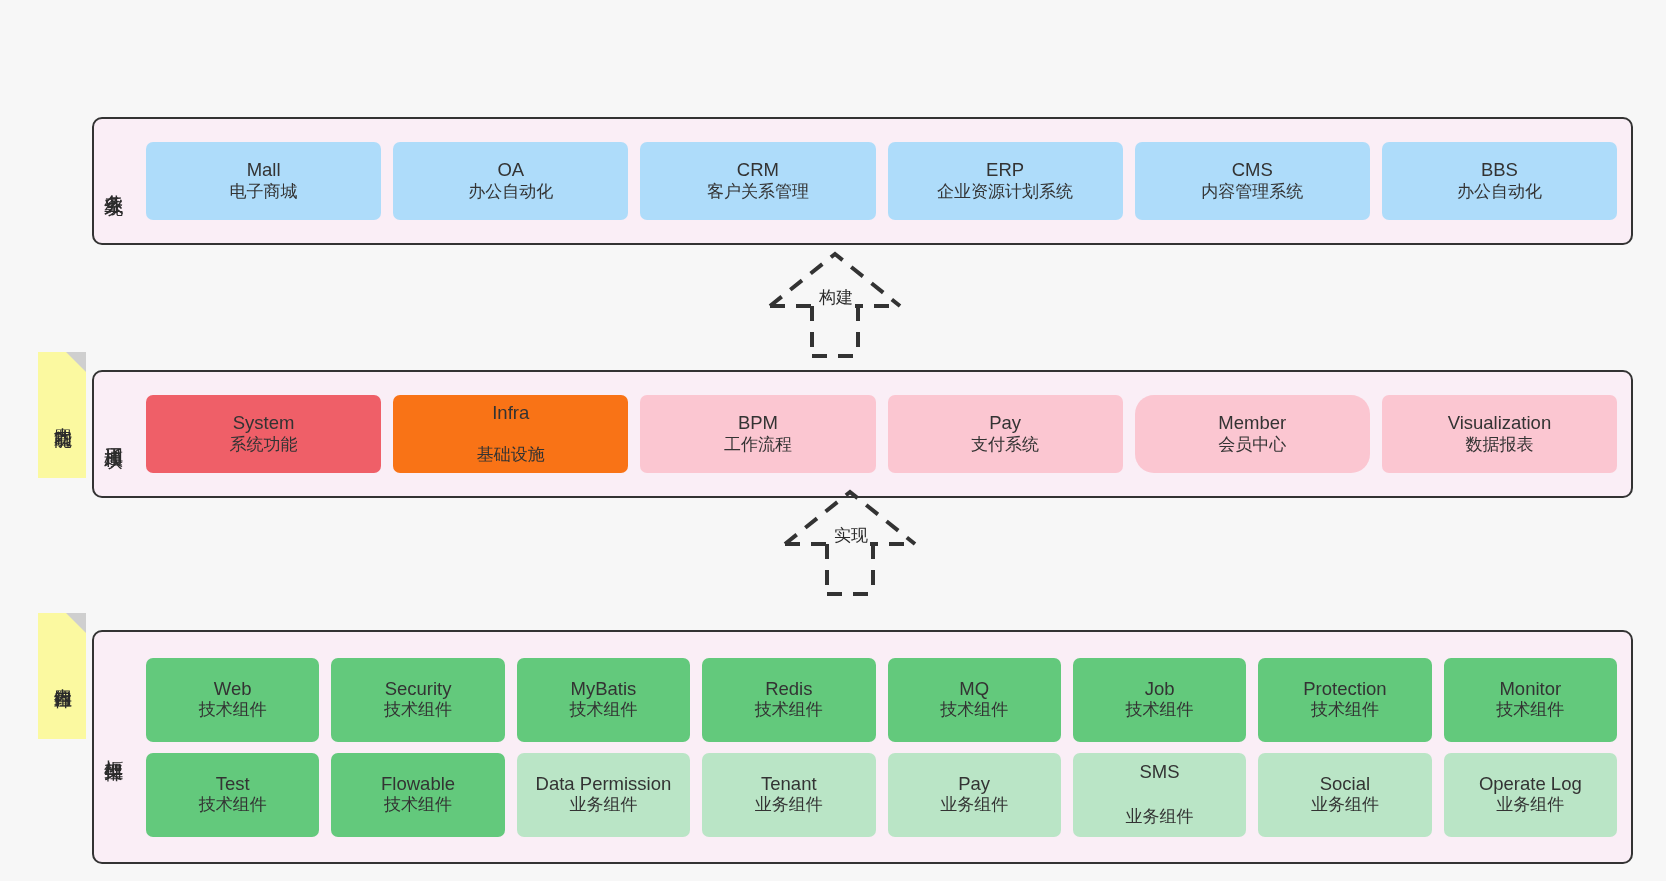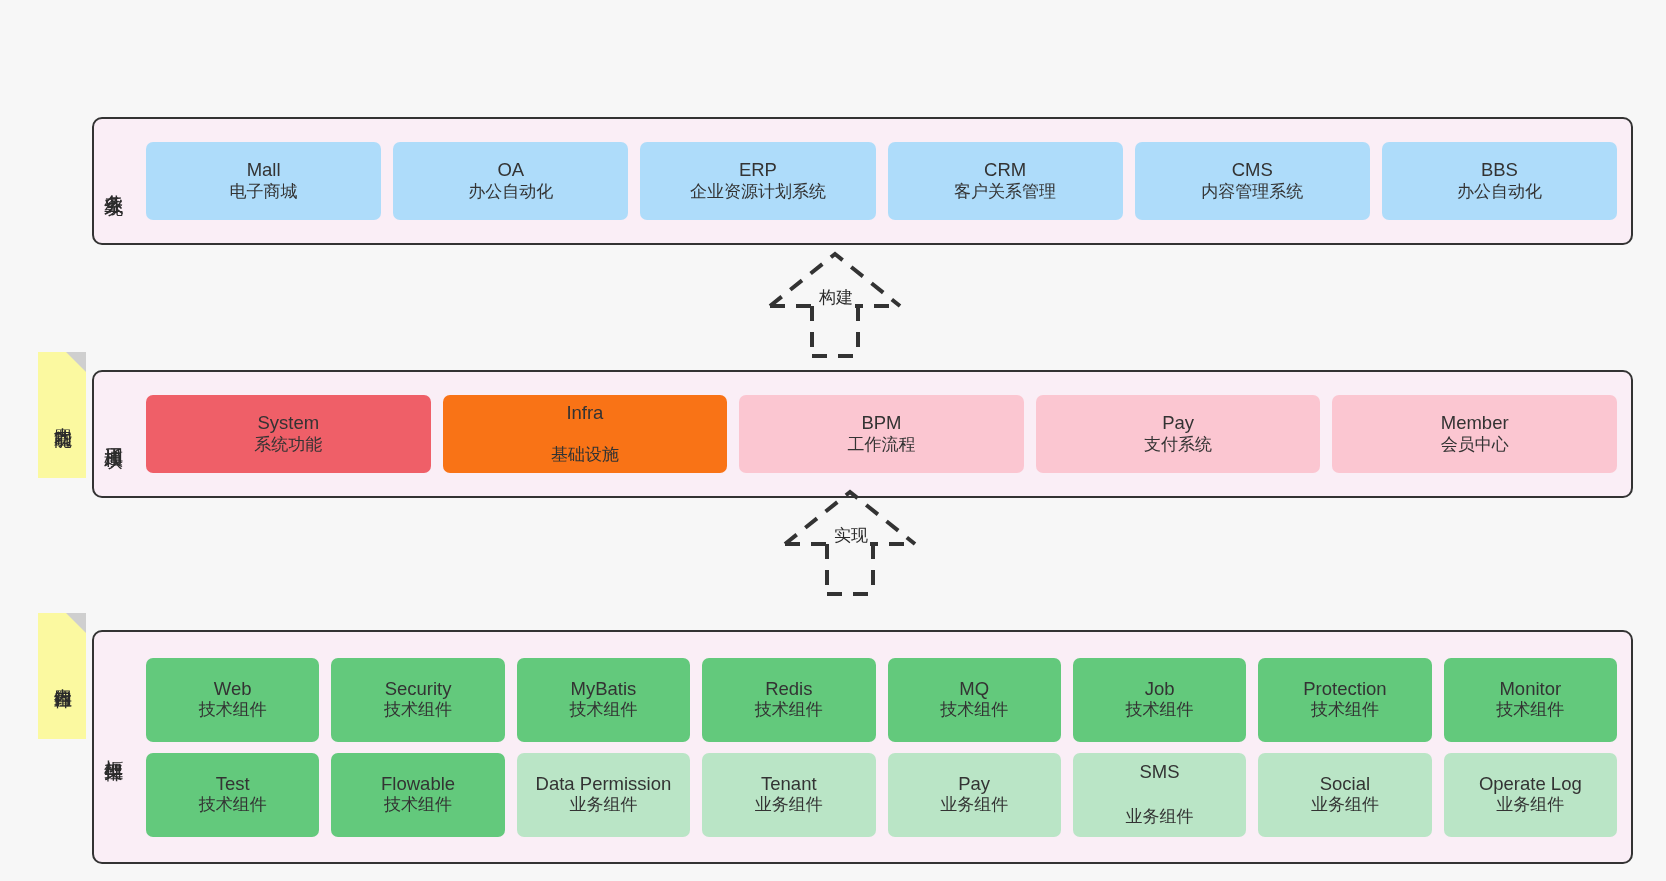--- a/index.html
+++ b/index.html
@@ -131,26 +131,26 @@
       <div class="row" id="row-business">
           <div class="cell" style="background: rgb(174, 220, 250);">
             <div class="t1">Mall</div>
             <div class="t2">电子商城</div>
           </div>
           <div class="cell" style="background: rgb(174, 220, 250);">
             <div class="t1">OA</div>
             <div class="t2">办公自动化</div>
           </div>
           <div class="cell" style="background: rgb(174, 220, 250);">
+            <div class="t1">CRM</div>
+            <div class="t2">客户关系管理</div>
+          </div>
+          <div class="cell" style="background: rgb(174, 220, 250);">
             <div class="t1">ERP</div>
             <div class="t2">企业资源计划系统</div>
-          </div>
-          <div class="cell" style="background: rgb(174, 220, 250);">
-            <div class="t1">CRM</div>
-            <div class="t2">客户关系管理</div>
           </div>
           <div class="cell" style="background: rgb(174, 220, 250);">
             <div class="t1">CMS</div>
             <div class="t2">内容管理系统</div>
           </div>
           <div class="cell" style="background: rgb(174, 220, 250);">
             <div class="t1">BBS</div>
             <div class="t2">办公自动化</div>
           </div>
         </div>
@@ -186,23 +186,27 @@
             <div class="t2">基础设施</div>
           </div>
           <div class="cell" style="background: rgb(251, 198, 209);">
             <div class="t1">BPM</div>
             <div class="t2">工作流程</div>
           </div>
           <div class="cell" style="background: rgb(251, 198, 209);">
             <div class="t1">Pay</div>
             <div class="t2">支付系统</div>
           </div>
-          <div class="cell" style="background: rgb(251, 198, 209);">
+          <div class="cell" style="background: rgb(251, 198, 209); border-radius: 19px;">
             <div class="t1">Member</div>
             <div class="t2">会员中心</div>
+          </div>
+          <div class="cell" style="background: rgb(251, 198, 209);">
+            <div class="t1">Visualization</div>
+            <div class="t2">数据报表</div>
           </div>
         </div>
     </div>
   </div>
 
   <div class="connector" id="conn-impl">
     <svg width="150" height="110" viewBox="0 0 150 110" aria-hidden="true">
       <polyline points="10,56 75,4 140,56" fill="none" stroke="#333333" stroke-width="4" stroke-dasharray="15,11" stroke-linecap="butt"></polyline>
       <line x1="10" y1="56" x2="140" y2="56" stroke="#333333" stroke-width="4" stroke-dasharray="15,11"></line>
       <line x1="52" y1="56" x2="52" y2="106" stroke="#333333" stroke-width="4" stroke-dasharray="15,11"></line>

